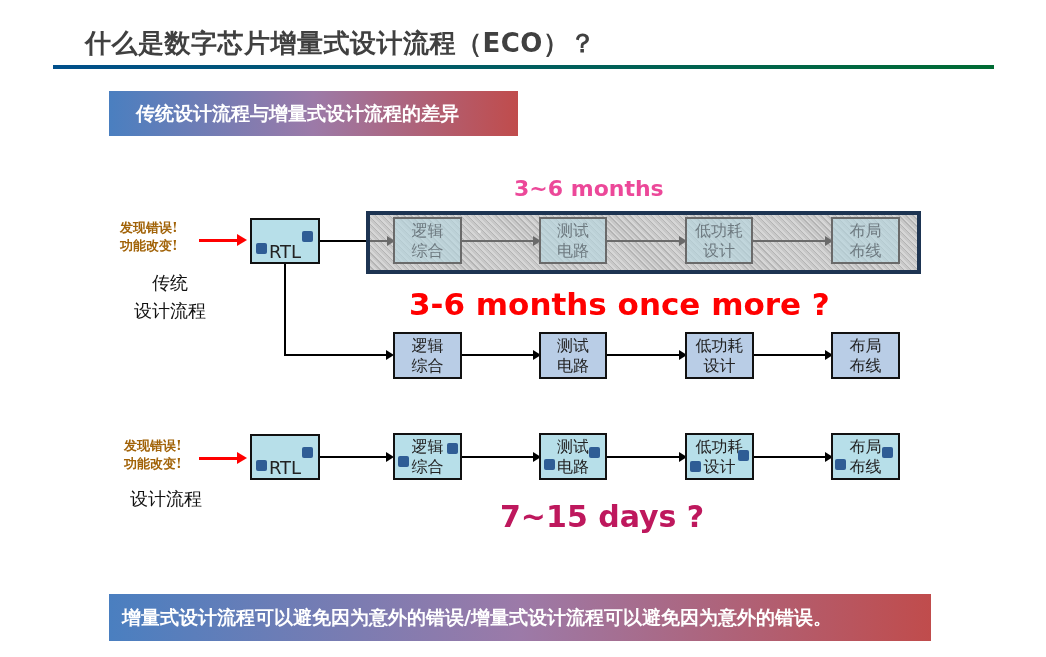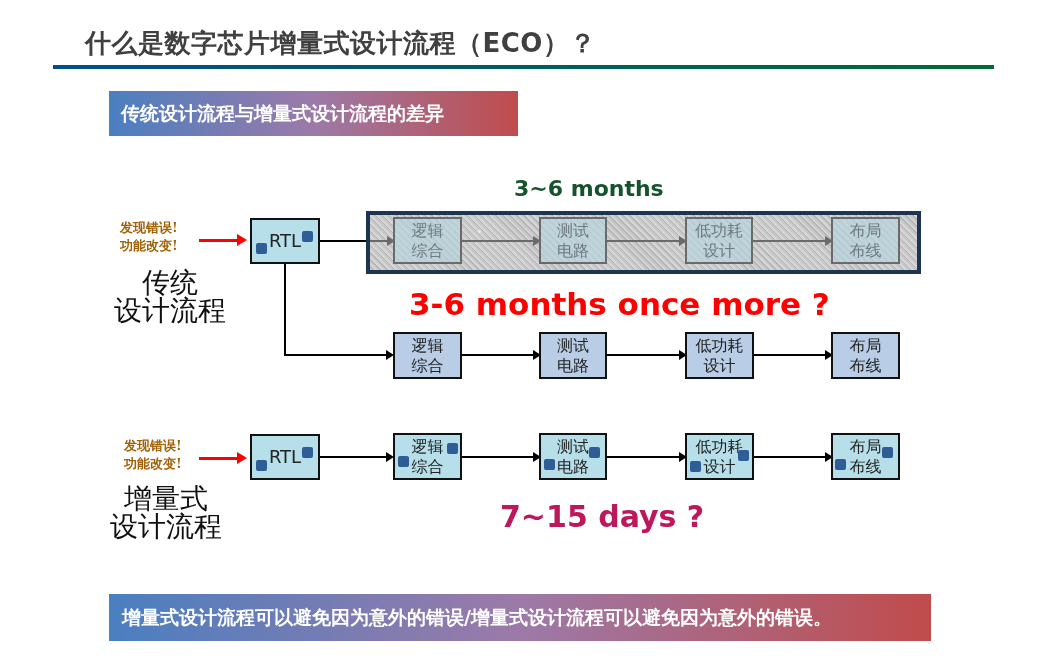--- a/index.html
+++ b/index.html
@@ -15,68 +15,68 @@
   }
   .title-rule {
     left: 53px; top: 65px; width: 941px; height: 4px;
     background: linear-gradient(to right, #004f8b, #006b33);
   }
   .banner {
     color: #ffffff; font-weight: bold; white-space: nowrap;
     display: flex; align-items: center;
     background: linear-gradient(to right, #4a7fc0, #9c7aa8 50%, #c04c4c);
   }
-  .banner-top { left: 109px; top: 91px; width: 409px; height: 45px; font-size: 19px; padding-left: 12px; box-sizing: border-box; }
+  .banner-top { left: 109px; top: 91px; width: 409px; height: 45px; font-size: 19px; padding-left: 27px; box-sizing: border-box; }
   .banner-bottom { left: 109px; top: 594px; width: 822px; height: 47px; font-size: 19px; padding-left: 13px; box-sizing: border-box; }
 
   .err-label {
     color: #a16207; font-weight: bold; font-size: 13px; line-height: 18px;
     font-family: "DejaVu Serif", serif; white-space: nowrap;
   }
   .flow-label {
-    color: #111; font-size: 28px; line-height: 28px; text-align: center;
+    color: #111; font-size: 18px; line-height: 28px; text-align: center;
     font-family: "DejaVu Serif", serif; white-space: nowrap;
   }
   .red-arrow { height: 3px; background: #ff0000; }
   .red-arrow::after {
     content: ""; position: absolute; right: -8px; top: -5px;
     border-left: 10px solid #ff0000; border-top: 6.5px solid transparent; border-bottom: 6.5px solid transparent;
   }
   .line-h { height: 2px; background: #000; }
   .line-v { width: 2px; background: #000; }
   .arrow-h { height: 2px; background: #000; }
   .arrow-h::after {
     content: ""; position: absolute; right: -2px; top: -4px;
     border-left: 8px solid #000; border-top: 5px solid transparent; border-bottom: 5px solid transparent;
   }
   .box {
     box-sizing: border-box; border: 2px solid #111; display: flex; align-items: center; justify-content: center;
     text-align: center; font-family: "DejaVu Serif", serif; font-size: 16px; line-height: 20px; color: #222;
   }
-  .box-rtl { background: #b7dfe9; font-family: "DejaVu Sans", sans-serif; font-size: 18px; }
+  .box-rtl { background: #b7dfe9; font-family: "DejaVu Sans", sans-serif; font-size: 18px; align-items: flex-end; }
   .box-blue { background: #b9cde6; }
   .box-cyan { background: #b7dfe9; }
   .box-ghost {
     background: rgba(182,214,222,0.65); border: 2px solid #6a6a6a; color: #6e7a80;
   }
   .sq { width: 11px; height: 11px; background: #2f5d95; border-radius: 2px; }
   .frozen {
     left: 366px; top: 211px; width: 555px; height: 63px; box-sizing: border-box;
     border: 4px solid #1d3452;
     background:
       radial-gradient(circle at 20% 30%, rgba(255,255,255,0.5) 0 1px, transparent 2px),
       repeating-linear-gradient(45deg, #c8c8c8 0 2px, #b4b4b4 2px 3px, #d6d6d6 3px 5px),
       #c4c4c4;
   }
   .ghost-arrow { height: 2px; background: #6a6a6a; }
   .ghost-arrow::after {
     content: ""; position: absolute; right: -2px; top: -4px;
     border-left: 8px solid #6a6a6a; border-top: 5px solid transparent; border-bottom: 5px solid transparent;
   }
-  .months-label { font-weight: bold; font-size: 22px; color: #14532d; white-space: nowrap; }
+  .months-label { font-weight: bold; font-size: 22px; color: #ec4899; white-space: nowrap; }
   .once-more { font-weight: bold; font-size: 31px; color: #ff0000; white-space: nowrap; }
   .days-label { font-weight: bold; font-size: 30px; color: #be185d; white-space: nowrap; }
 </style>
 </head>
 <body>
 
 <div class="abs page-title">什么是数字芯片增量式设计流程（ECO）？</div>
 <div class="abs title-rule"></div>
 
 <div class="abs banner banner-top">
@@ -167,21 +167,20 @@
     </div>
 </div>
 
 <div class="abs err-label" style="left:124px; top:437px;">
   <div>发现错误!</div>
   <div>功能改变!</div>
 </div>
 <div class="abs red-arrow" style="left:199px; top:457px; width:40px;"></div>
 
 <div class="abs flow-label" style="left:108px; top:485px; width:116px;">
-  <div>增量式</div>
   <div>设计流程</div>
 </div>
 
 <div class="abs box box-rtl" style="left:250px; top:434px; width:70px; height:46px;">
   <span>RTL</span>
 </div>
 <div class="abs sq" style="left:256px; top:460px;"></div>
 <div class="abs sq" style="left:302px; top:447px;"></div>
 
 <div class="abs arrow-h" style="left:320px; top:456px; width:72px;"></div>

